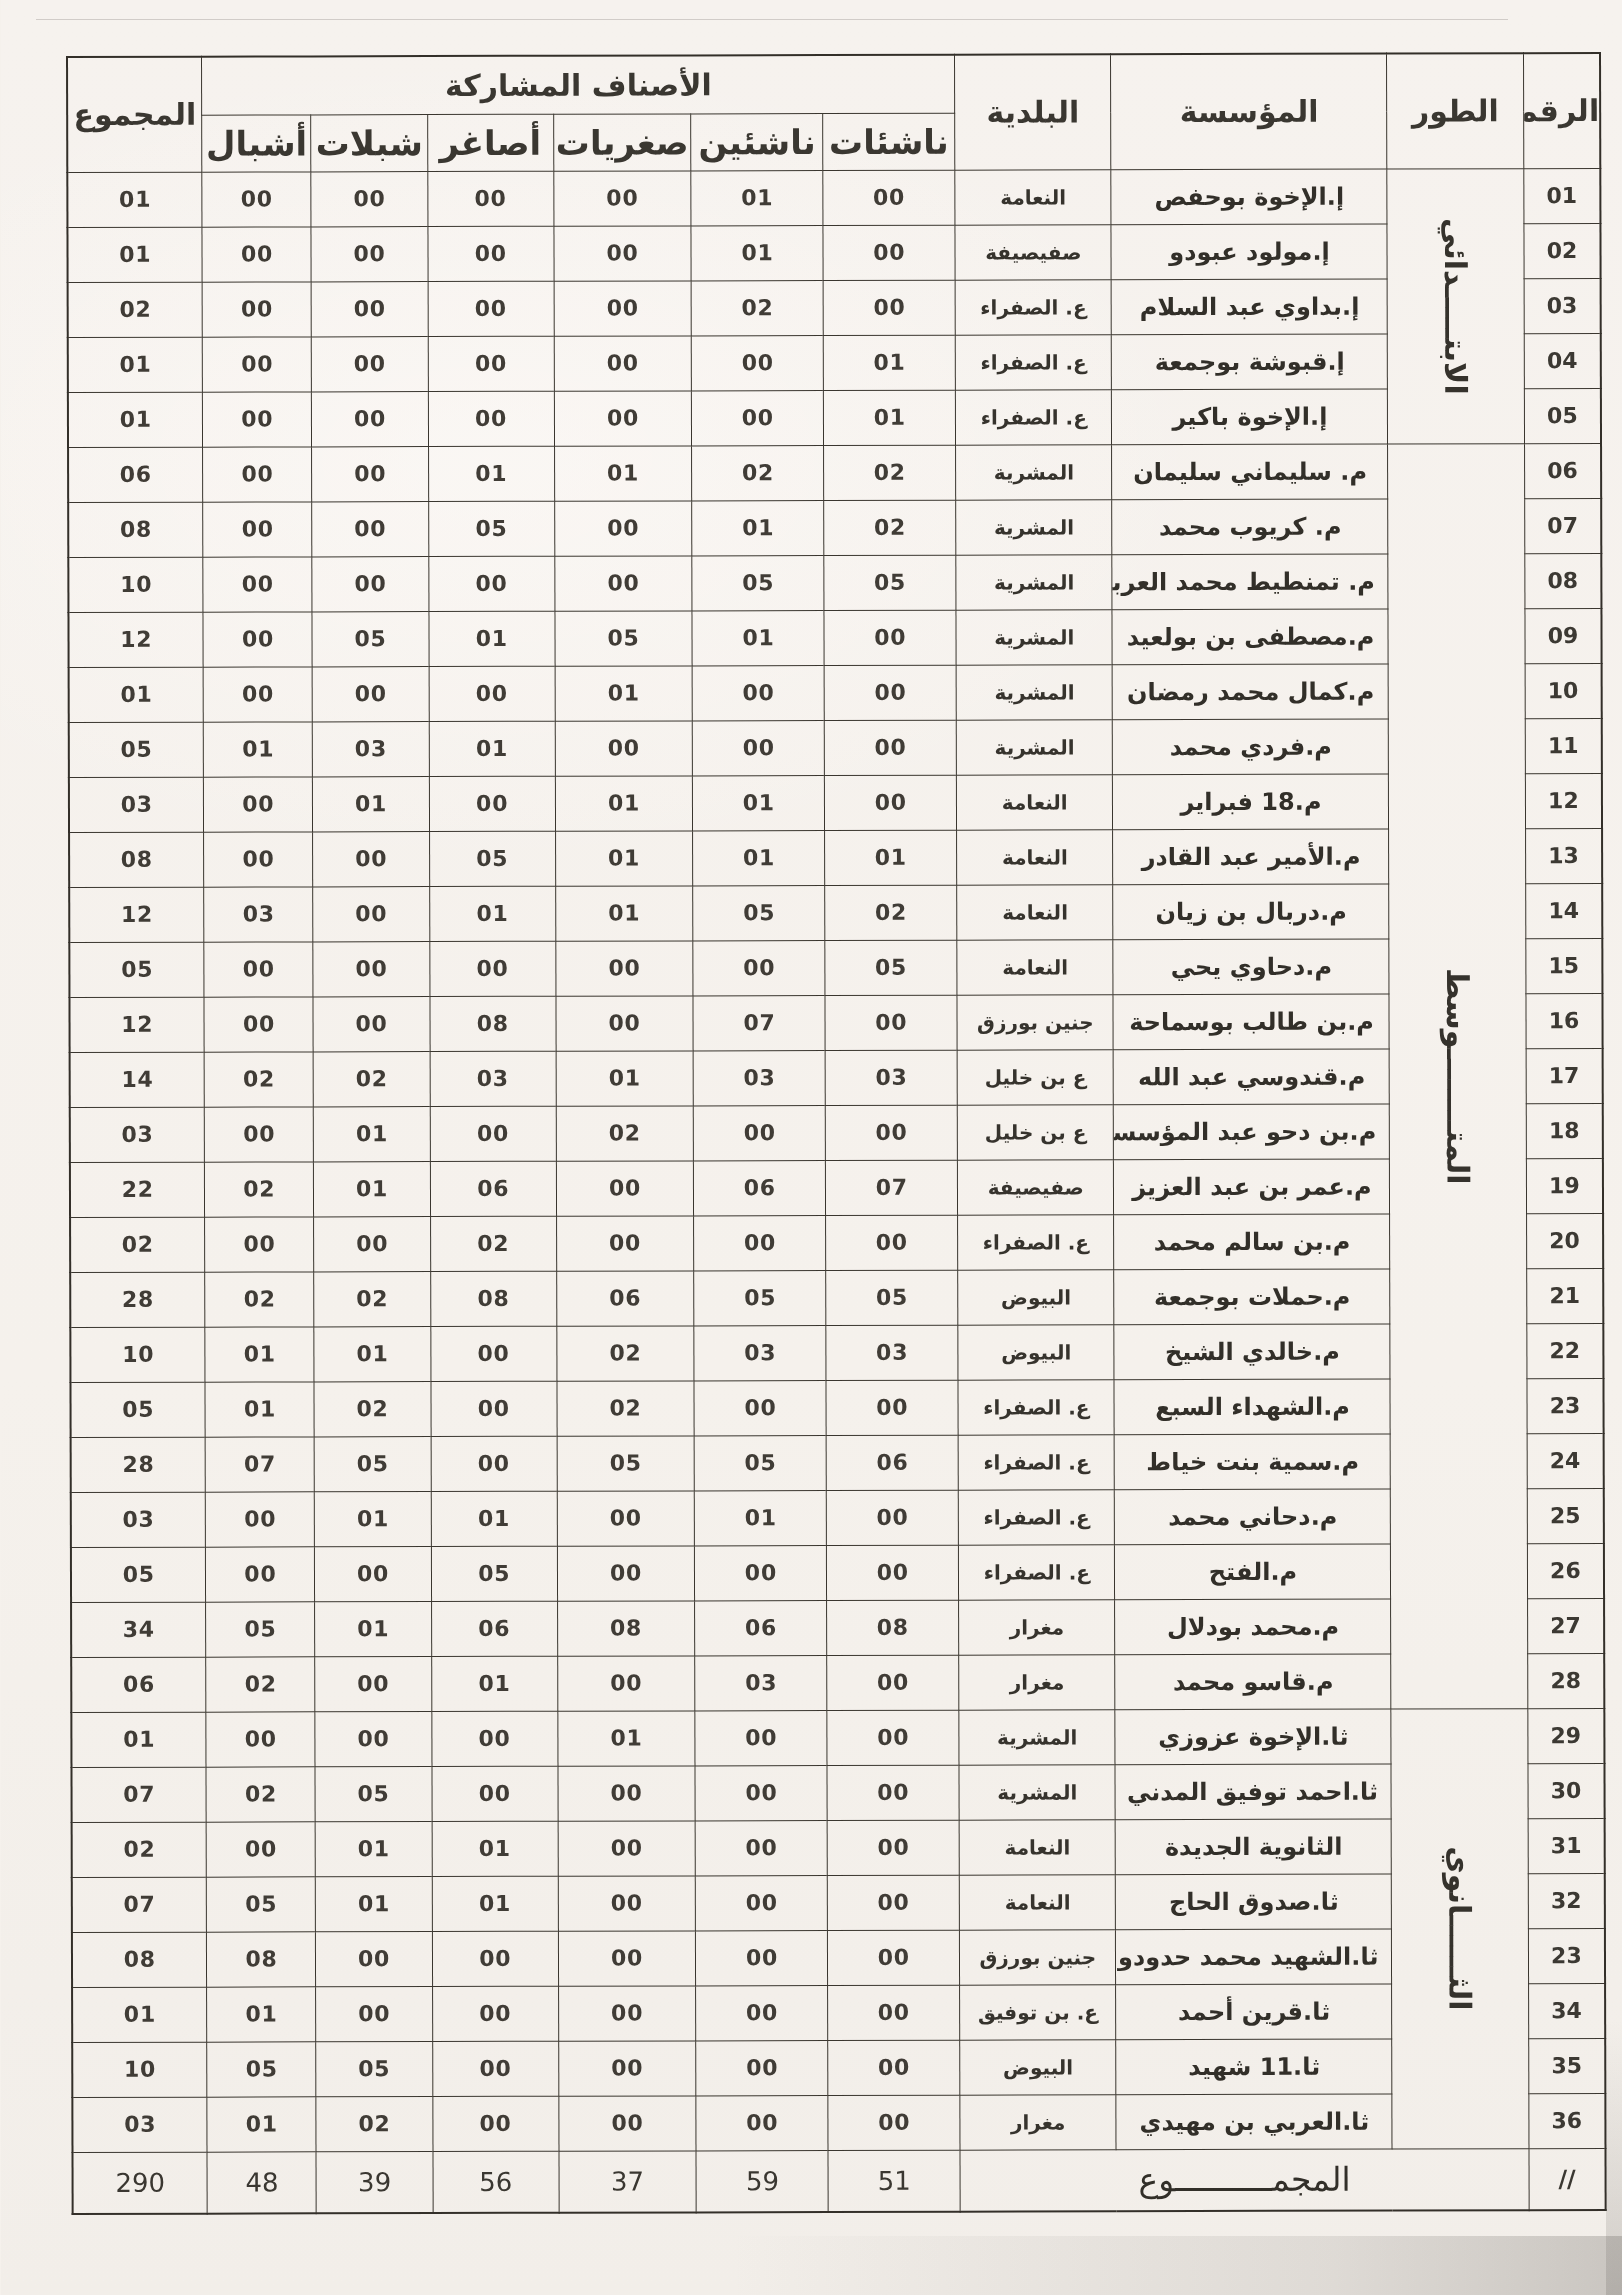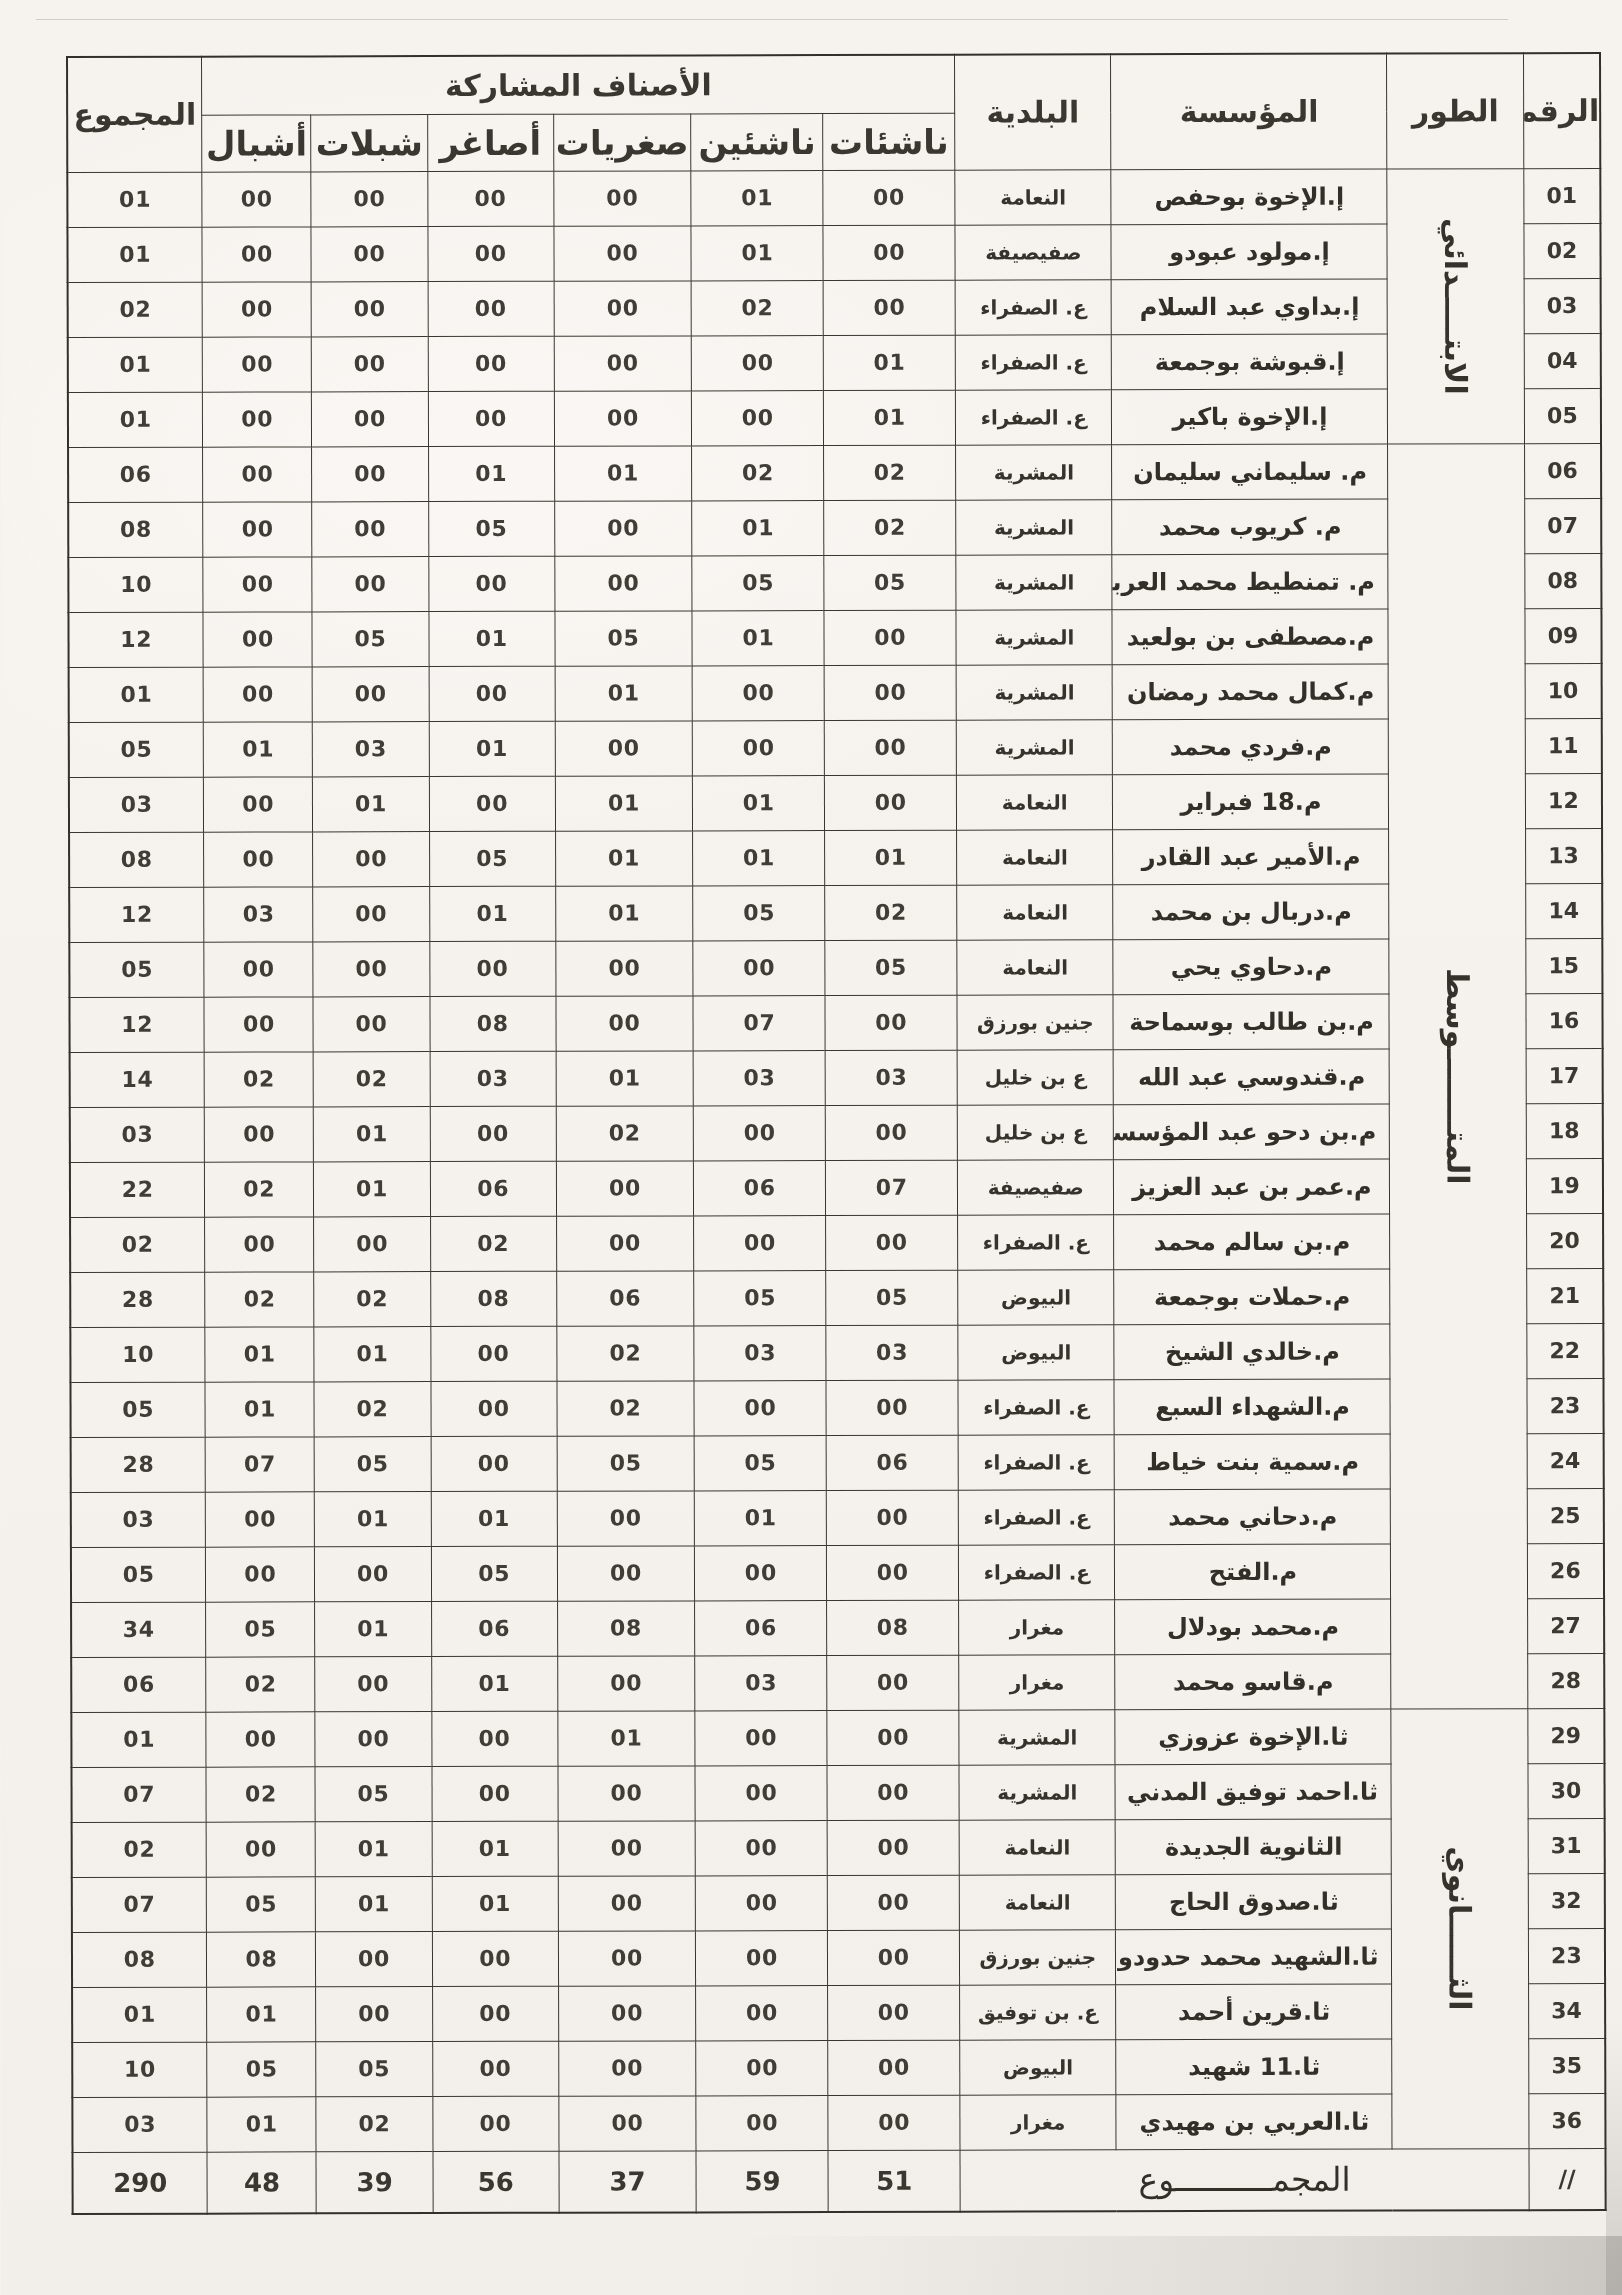--- a/index.html
+++ b/index.html
@@ -35,21 +35,21 @@
   td.c-num{font-size:22px;font-weight:bold;letter-spacing:0.7px;color:#403c36;}
   td.c-raqm{font-size:22px;font-weight:bold;color:#3c3933;}
   td.c-inst{font-size:24px;font-weight:bold;color:#322f29;padding:0 13px;white-space:nowrap;}
   td.c-mun{font-size:20px;font-weight:bold;color:#36332d;white-space:nowrap;margin-top:20px;}
   td.c-phase{position:relative;}
   td.c-phase .vtext{position:absolute;left:50%;top:50%;
     transform:translate(-50%,-50%) rotate(90deg);
     white-space:nowrap;font-size:30px;font-weight:bold;color:#35322c;}
   tfoot td{height:60px;}
   td.f-label{font-size:33px;font-weight:normal;color:#322f29;}
-  td.f-num{font-size:26px;font-weight:bold;color:#3a3731;}
+  td.f-num{font-size:26px;font-weight:normal;color:#3a3731;}
   td.f-slash{font-size:23.6px;font-weight:bold;color:#3a3731;}
 </style>
 </head>
 <body>
 
 <div class="page">
   <div class="scan-top-line"></div>
 
   <div class="table-wrap">
     <table>
@@ -242,21 +242,21 @@
             <td class="c-num">01</td>
             <td class="c-num">01</td>
             <td class="c-num">01</td>
             <td class="c-num">05</td>
             <td class="c-num">00</td>
             <td class="c-num">00</td>
             <td class="c-num">08</td>
           </tr>
           <tr>
             <td class="c-raqm">14</td>
-            <td class="c-inst">م.دربال بن محمد</td>
+            <td class="c-inst">م.دربال بن زيان</td>
             <td class="c-mun">النعامة</td>
             <td class="c-num">02</td>
             <td class="c-num">05</td>
             <td class="c-num">01</td>
             <td class="c-num">01</td>
             <td class="c-num">00</td>
             <td class="c-num">03</td>
             <td class="c-num">12</td>
           </tr>
           <tr>

